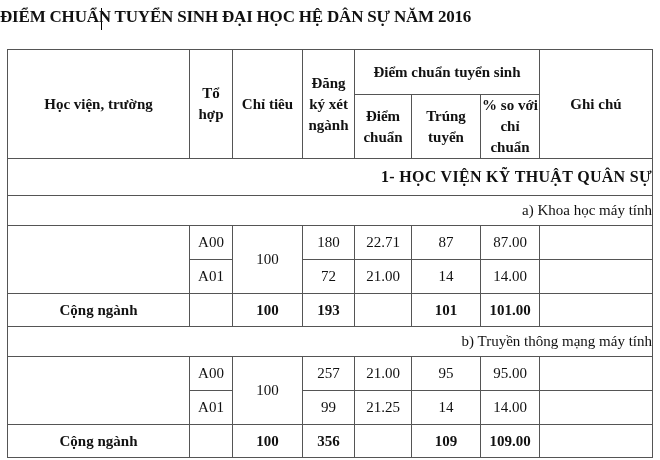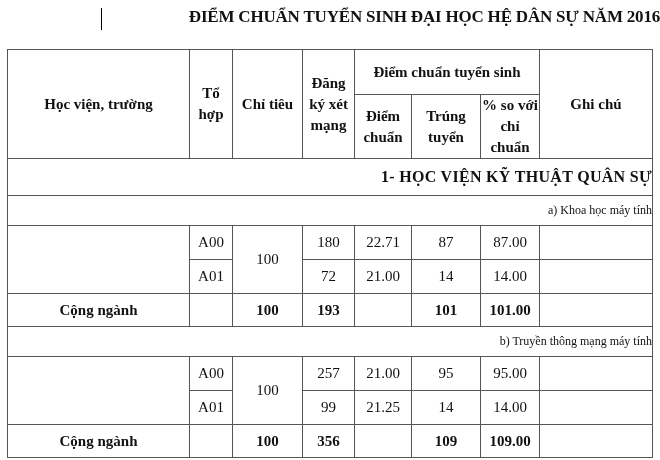--- a/index.html
+++ b/index.html
@@ -1,40 +1,40 @@
 <!DOCTYPE html>
 <html><head>
   <meta charset="utf-8">
   <style>
     html, body { margin: 0; padding: 0; background: #ffffff; }
     body {
       width: 660px; height: 460px; overflow: hidden; position: relative;
       font-family: "Liberation Serif", "DejaVu Serif", serif; color: #111;
     }
     .title {
-      position: absolute; left: 0; top: 7px; width: 660px; text-align: right;
+      position: absolute; left: 0; top: 7px; width: 660px; text-align: left;
       font-weight: bold; font-size: 17px; letter-spacing: -0.2px;
     }
     .cursor {
       position: absolute; left: 101px; top: 8px; width: 1px; height: 22px; background: #000;
     }
     table {
       position: absolute; left: 7px; top: 49px;
       border-collapse: collapse; table-layout: fixed; width: 645px;
     }
     td, th {
       border: 1.5px solid #555; padding: 0; text-align: center; vertical-align: middle;
       font-size: 15px;
     }
     th { font-weight: bold; line-height: 21px; }
     .h1 { height: 45px; }
     .h2 { height: 64px; }
     .sec td { text-align: right; padding-left: 9px; }
     .sec1 td { height: 36px; font-weight: bold; font-size: 16px; letter-spacing: 0.3px; }
-    .sub td { height: 29px; font-size: 12px; }
+    .sub td { height: 29px; font-size: 15px; }
     .dr td { height: 33px; }
     .tot td { height: 32px; font-weight: bold; margin-top: 20px; }
   </style>
 </head>
 <body>
 
 <div class="cursor"></div>
 <div class="title">ĐIỂM CHUẨN TUYỂN SINH ĐẠI HỌC HỆ DÂN SỰ NĂM 2016</div>
 
 <table>
@@ -46,21 +46,21 @@
     <col style="width:57px">
       <col style="width:69px">
       <col style="width:59px">
       <col style="width:113px">
   </colgroup>
   <tbody>
       <tr class="h1">
     <th rowspan="2">Học viện, trường</th>
     <th rowspan="2">Tổ hợp</th>
     <th rowspan="2">Chỉ tiêu</th>
-    <th rowspan="2">Đăng ký xét mạng</th>
+    <th rowspan="2">Đăng ký xét ngành</th>
     <th colspan="3">Điểm chuẩn tuyển sinh</th>
     <th rowspan="2">Ghi chú</th>
   </tr>
   <tr class="h2">
     <th>Điểm chuẩn</th>
     <th>Trúng tuyển</th>
     <th>% so với chỉ chuẩn</th>
   </tr>
 
   <tr class="sec sec1">

